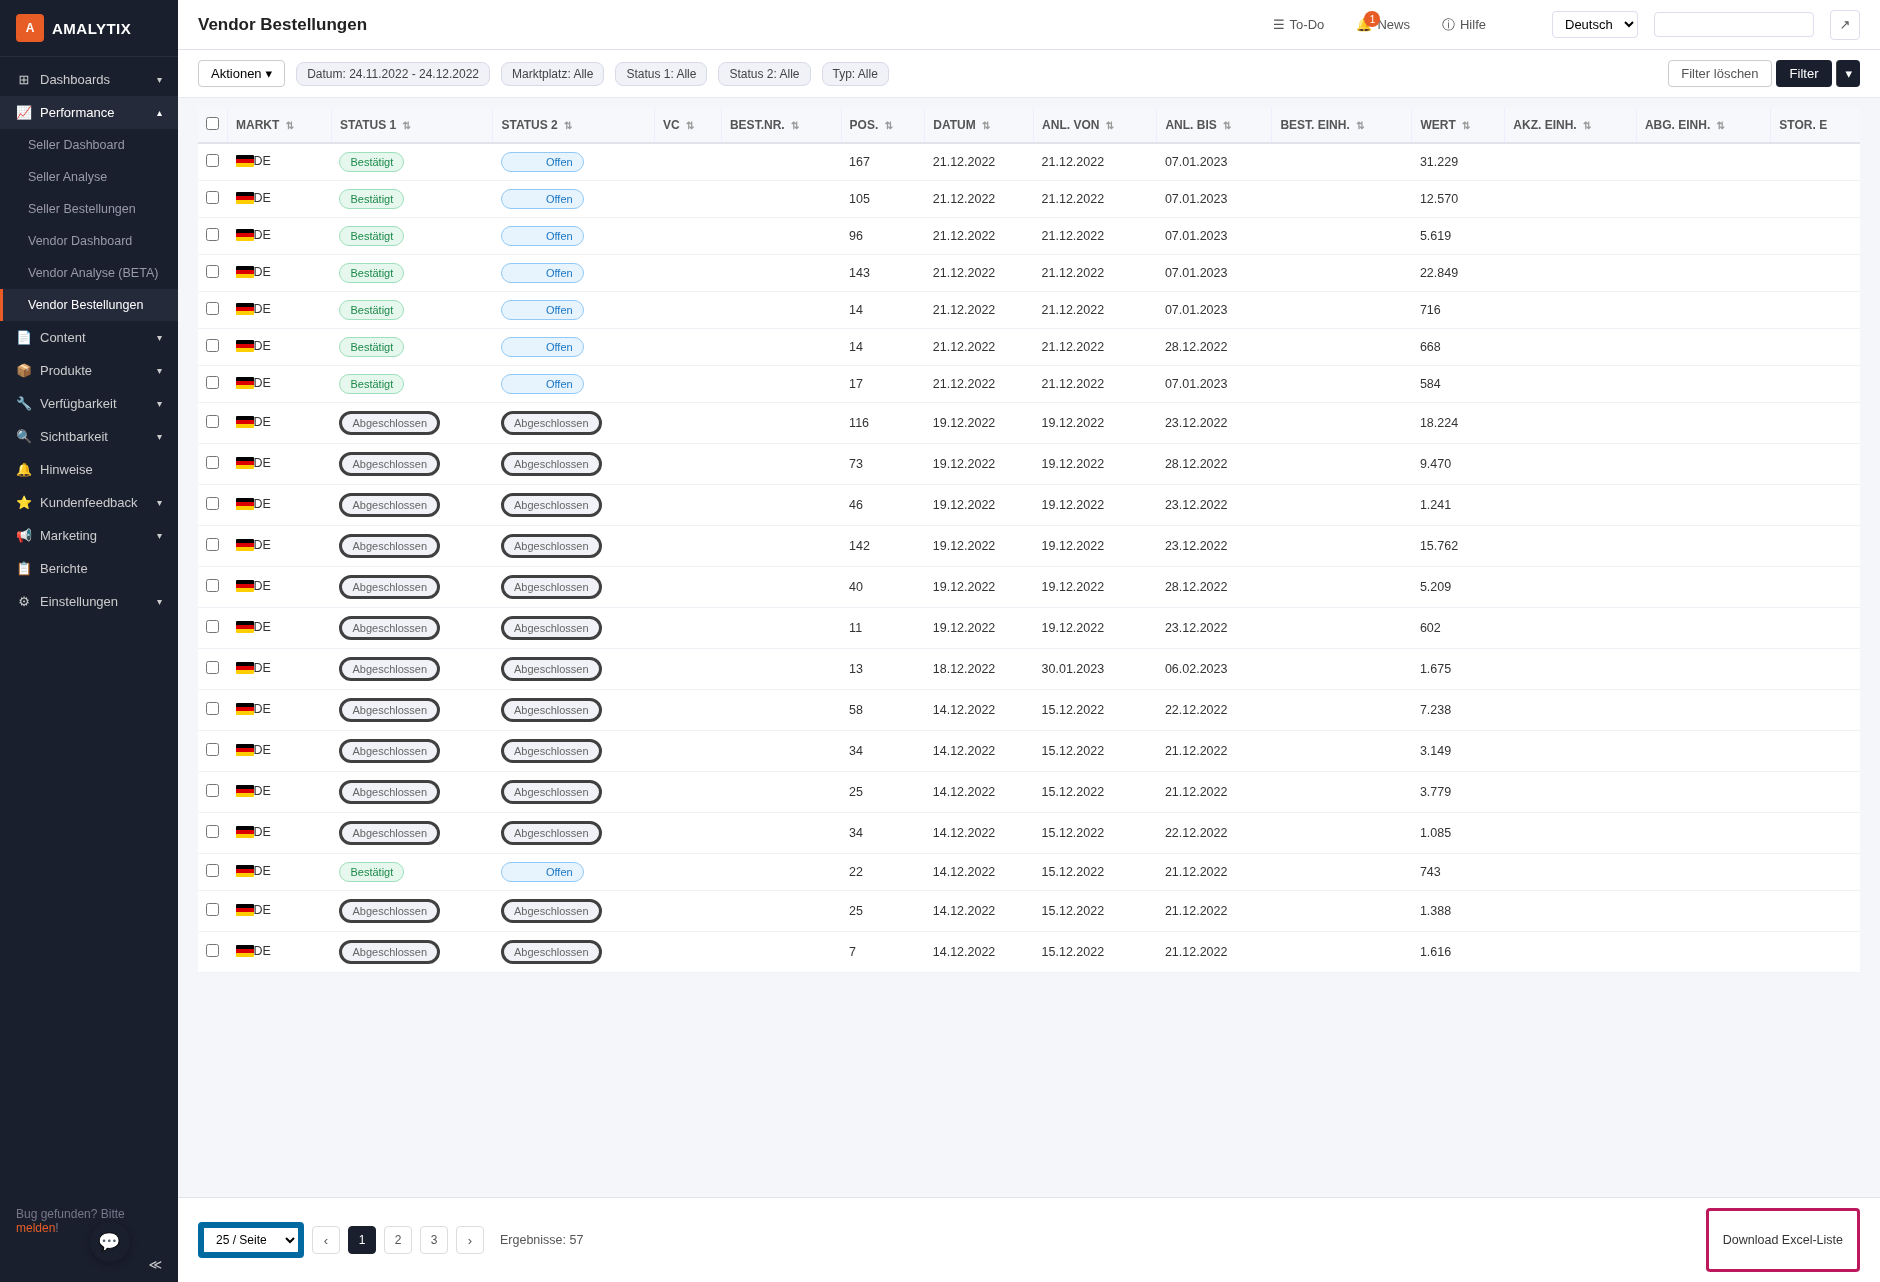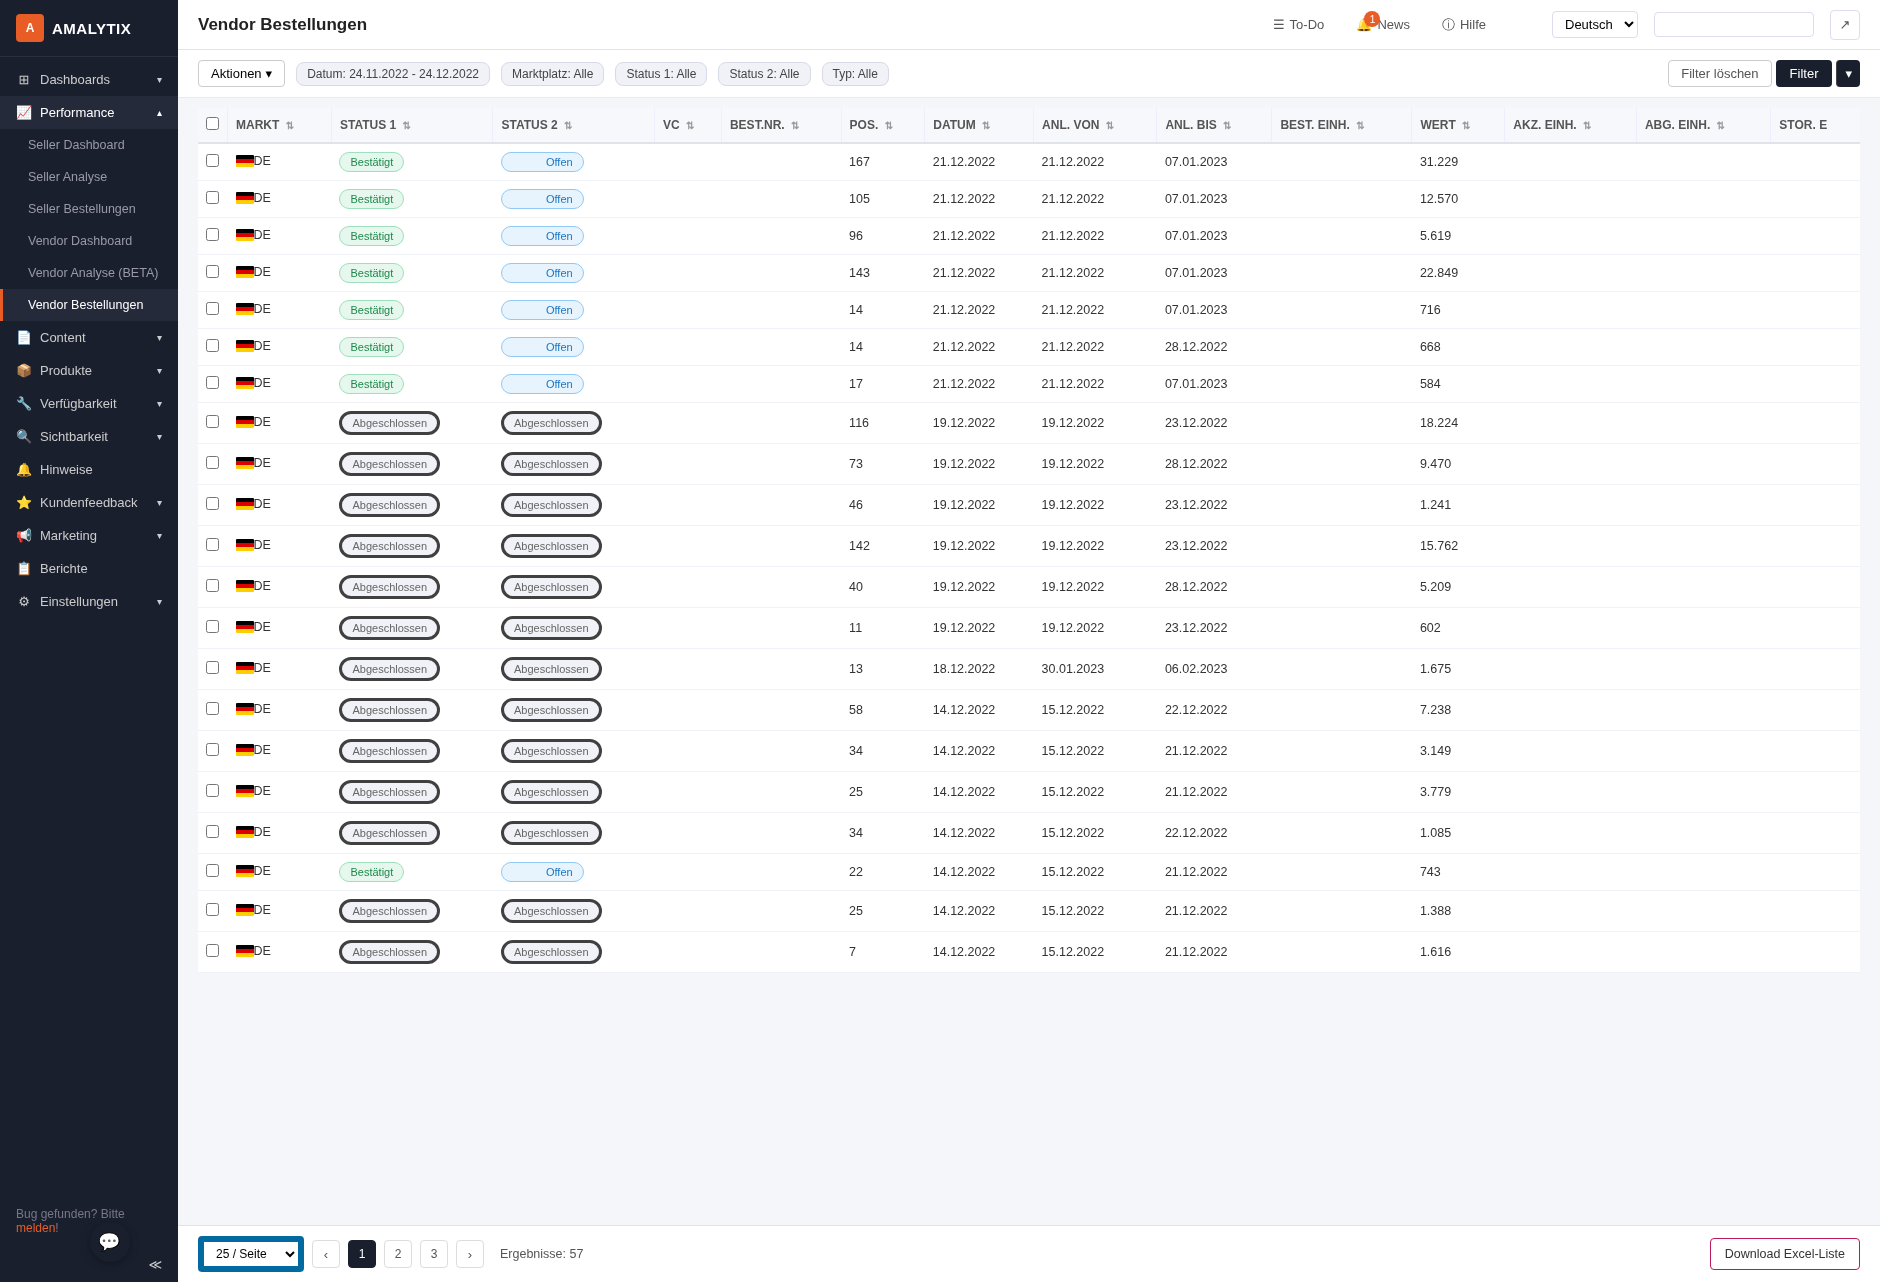--- a/index.html
+++ b/index.html
@@ -69,21 +69,21 @@
     .flag { display: inline-flex; align-items: center; }
     .flag-de { width: 18px; height: 12px; background: linear-gradient(to bottom, #000 33%, #D00 33% 66%, #FFCE00 66%); display: inline-block; border-radius: 1px; }
 
     
     #pagination { background: #fff; border-top: 1px solid #e0e3ea; padding: 10px 20px; display: flex; align-items: center; gap: 8px; }
     .page-size-select { border: 6px solid #0369a1; border-radius: 4px; padding: 4px 8px; font-size: 12px; background: #fff; }
     .page-nav-btn { border: 1px solid #ddd; background: #fff; border-radius: 4px; width: 28px; height: 28px; display: flex; align-items: center; justify-content: center; cursor: pointer; font-size: 13px; color: #555; }
     .page-num { border: 1px solid #ddd; background: #fff; border-radius: 4px; width: 28px; height: 28px; display: flex; align-items: center; justify-content: center; cursor: pointer; font-size: 12px; color: #555; }
     .page-num.active { background: #1a1f2e; color: #fff; border-color: #1a1f2e; }
     .results-text { font-size: 12.5px; color: #555; margin-left: 8px; }
-    .download-btn { margin-left: auto; background: #fff; border: 1px solid #be185d; border-radius: 4px; padding: 8px 14px; font-size: 12.5px; cursor: pointer; color: #333; }
+    .download-btn { margin-left: auto; background: #fff; border: 3px solid #be185d; border-radius: 4px; padding: 22px 14px; font-size: 12.5px; cursor: pointer; color: #333; }
 
     
     .chat-bubble { position: fixed; bottom: 20px; left: 90px; width: 40px; height: 40px; background: #1a1f2e; border-radius: 50%; display: flex; align-items: center; justify-content: center; cursor: pointer; color: #fff; font-size: 18px; box-shadow: 0 2px 8px rgba(0,0,0,0.3); }
   </style>
 </head>
 <body>
 
 <div id="sidebar">
   <div class="logo-area">
     <div class="logo-icon">A</div>

